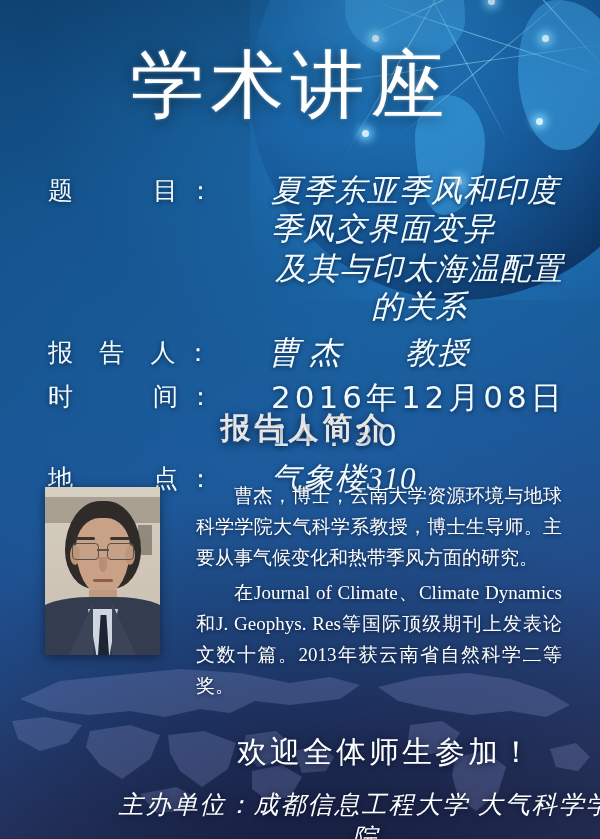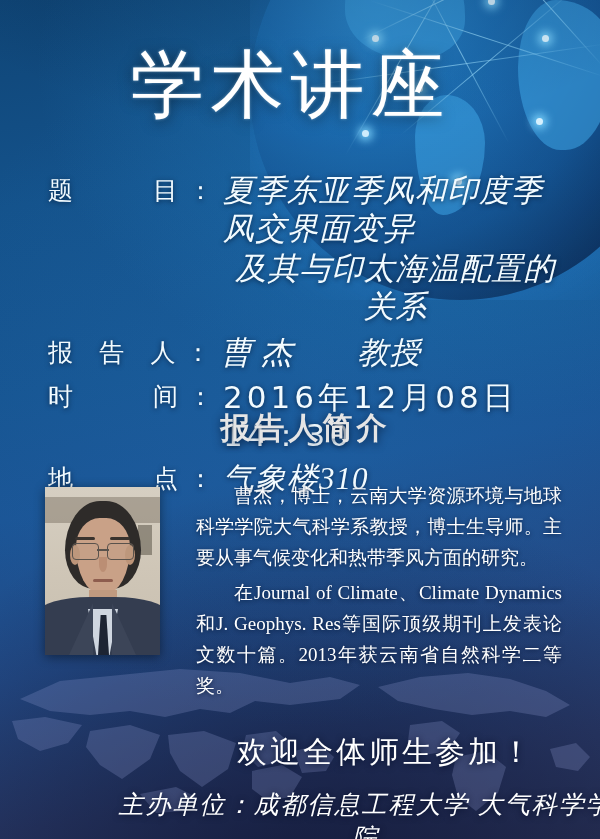--- a/index.html
+++ b/index.html
@@ -98,20 +98,21 @@
   .info-block {
     position: absolute;
     left: 48px; top: 172px;
     width: 520px;
     color: #f2fbff;
   }
   .info-row {
     display: flex;
     align-items: flex-start;
     margin-bottom: 6px;
+    gap: 48px;
   }
   .info-label {
     flex: 0 0 128px;
     font-size: 25px;
     line-height: 38px;
     letter-spacing: 10px;
     white-space: pre;
     text-shadow: 0 1px 5px rgba(0,20,45,0.75);
   }
   .info-value {

